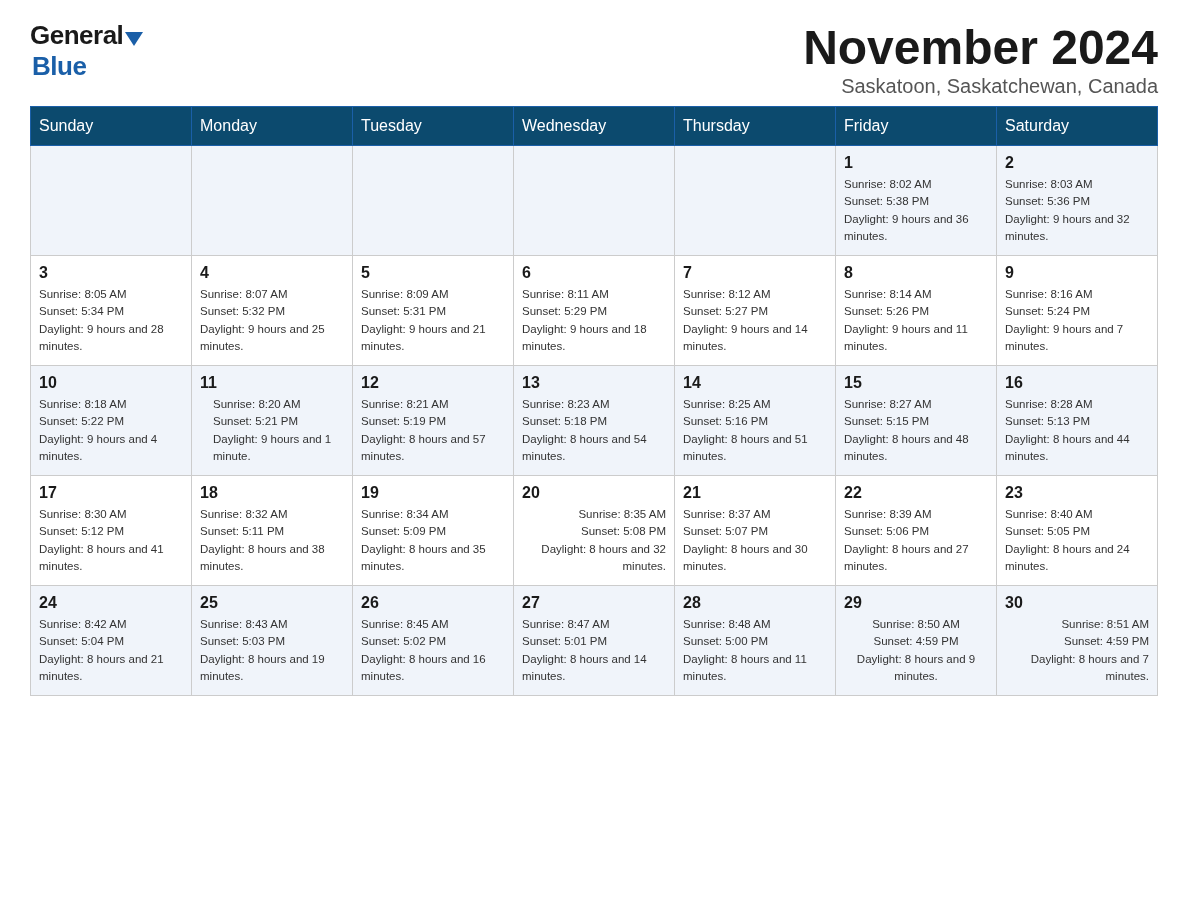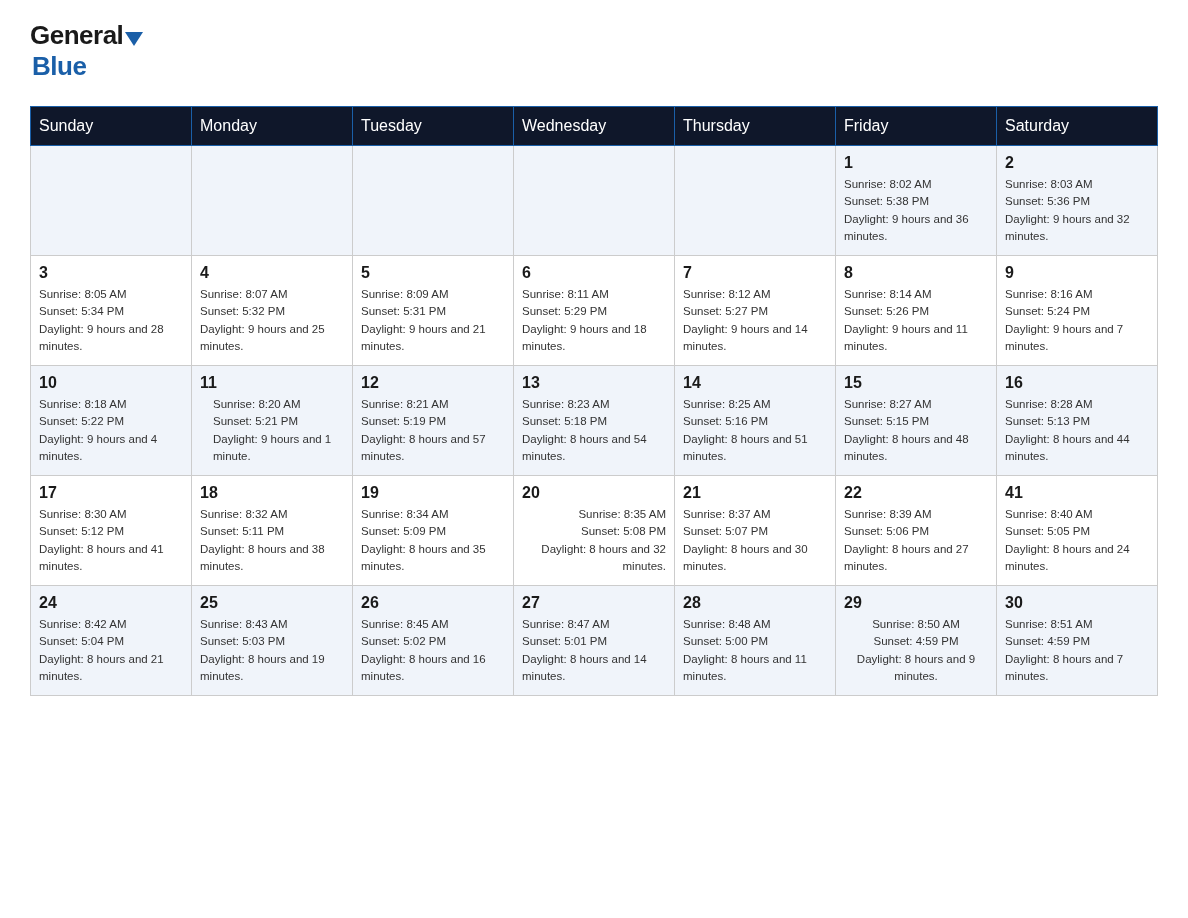--- a/index.html
+++ b/index.html
@@ -6,21 +6,21 @@
     body {
       font-family: Arial, sans-serif;
       background: #fff;
       padding: 20px 30px;
       color: #333;
     }
     .header {
       display: flex;
       justify-content: space-between;
       align-items: flex-start;
-      margin-bottom: 24px;
+      margin-bottom: 8px;
     }
     .logo {
       display: flex;
       flex-direction: column;
       align-items: flex-start;
     }
     .logo-line1 {
       display: flex;
       align-items: center;
     }
@@ -72,35 +72,39 @@
     .empty-cell {
       background: #f9f9f9;
     }
     tr:nth-child(odd) td {
       background-color: #f0f4fa;
     }
     tr:nth-child(even) td {
       background-color: #fff;
     }
     .calendar thead tr th {
-      background-color: #0f172a;
+      background-color: #0c4a6e;
     }
   </style>
 </head>
 <body>
 
 <div class="header">
   <div class="logo">
     <div class="logo-line1">
       <span style="font-size:26px;font-weight:bold;color:#1a1a1a;letter-spacing:-0.5px;">General</span>
       <span style="display:inline-block;width:0;height:0;border-left:9px solid transparent;border-right:9px solid transparent;border-top:14px solid #1a5fa8;margin-left:2px;margin-top:6px;"></span>
     </div>
     <div>
       <span style="font-size:26px;font-weight:bold;color:#1a5fa8;letter-spacing:-0.5px;margin-left:2px;">Blue</span>
     </div>
+  </div>
+  <div class="title-area">
+    <div class="month-title">November 2024</div>
+    <div class="location">Saskatoon, Saskatchewan, Canada</div>
   </div>
 </div>
 
 <table class="calendar">
   <thead>
     <tr>
       <th>Sunday</th>
       <th>Monday</th>
       <th>Tuesday</th>
       <th>Wednesday</th>
@@ -248,21 +252,21 @@
 Sunset: 5:07 PM
 Daylight: 8 hours and 30 minutes.</div>
         </td>
         <td>
           <div class="day-number">22</div>
           <div class="day-info" style="white-space: pre-line;">Sunrise: 8:39 AM
 Sunset: 5:06 PM
 Daylight: 8 hours and 27 minutes.</div>
         </td>
         <td>
-          <div class="day-number">41</div>
+          <div class="day-number">23</div>
           <div class="day-info" style="white-space: pre-line;">Sunrise: 8:40 AM
 Sunset: 5:05 PM
 Daylight: 8 hours and 24 minutes.</div>
         </td>
       </tr>
       <tr>
         <td>
           <div class="day-number">24</div>
           <div class="day-info" style="white-space: pre-line;">Sunrise: 8:42 AM
 Sunset: 5:04 PM
@@ -293,19 +297,19 @@
 Daylight: 8 hours and 11 minutes.</div>
         </td>
         <td>
           <div class="day-number">29</div>
           <div class="day-info" style="white-space: pre-line; text-align: center;">Sunrise: 8:50 AM
 Sunset: 4:59 PM
 Daylight: 8 hours and 9 minutes.</div>
         </td>
         <td>
           <div class="day-number">30</div>
-          <div class="day-info" style="white-space: pre-line;">Sunrise: 8:51 AM
+          <div class="day-info" style="white-space: pre-line; text-align: right;">Sunrise: 8:51 AM
 Sunset: 4:59 PM
 Daylight: 8 hours and 7 minutes.</div>
         </td>
       </tr>
     </tbody>
 </table>
 
 </body></html>

